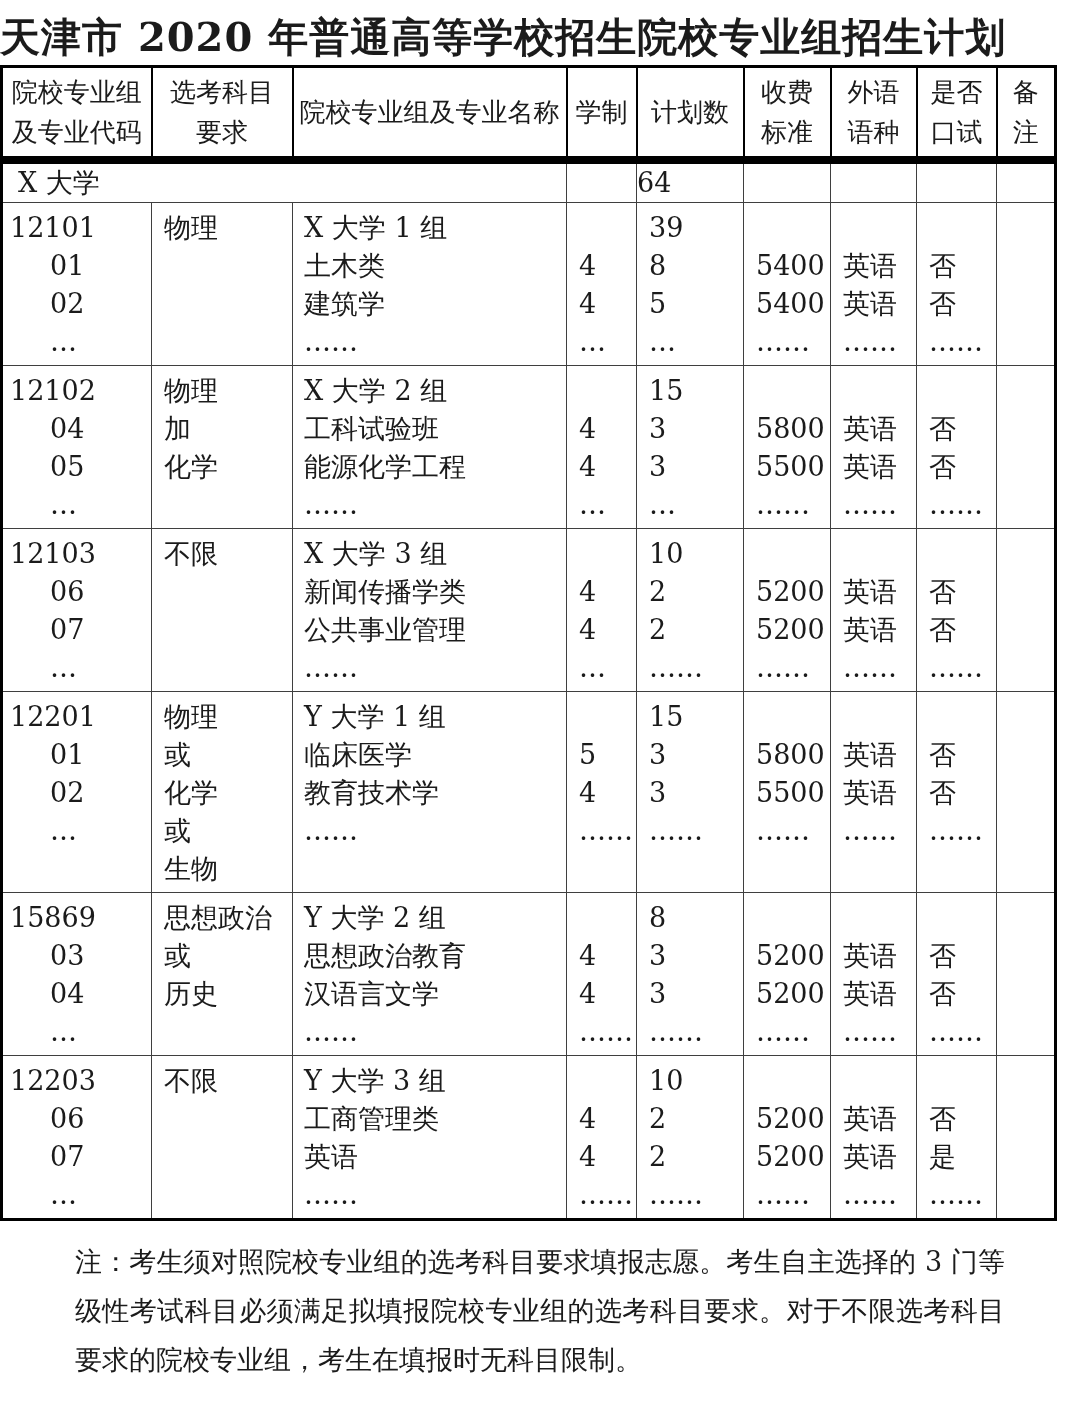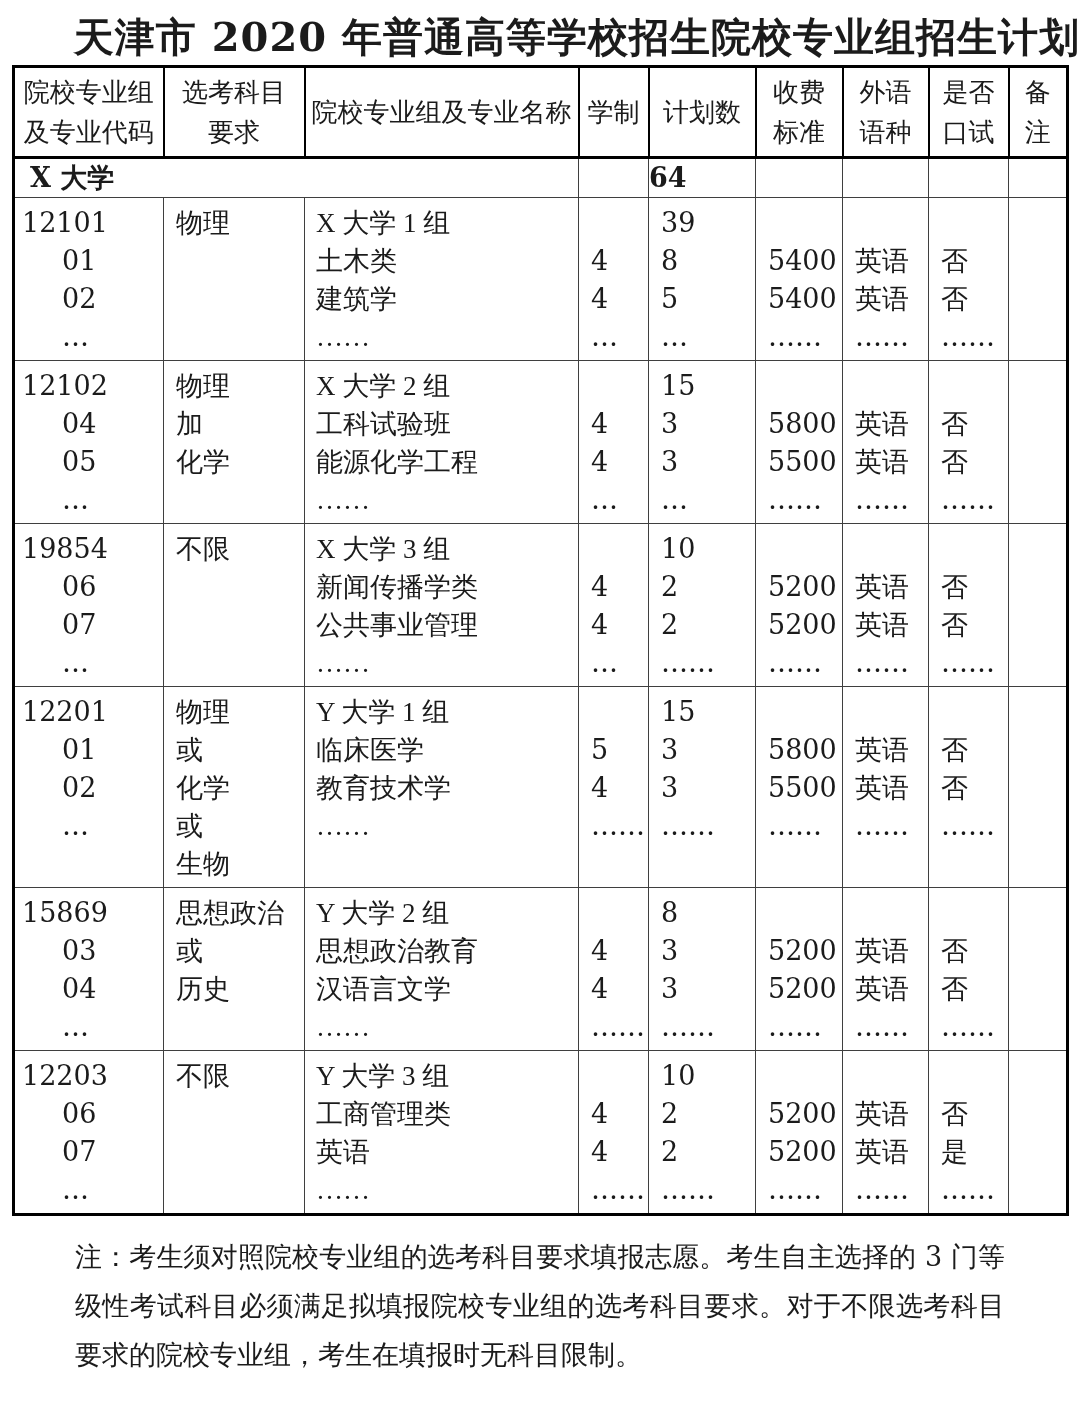--- a/index.html
+++ b/index.html
@@ -4,55 +4,55 @@
 <style>
   html,body { margin:0; padding:0; background:#ffffff; }
   body {
     width:1080px;
     font-family:"DejaVu Serif","Liberation Serif",serif;
     color:#1b1b1b;
   }
   .page { width:1080px; min-height:1418px; box-sizing:border-box; padding-top:6px; }
 
   .title {
-    font-size:40px; font-weight:bold; text-align:right;
+    font-size:40px; font-weight:bold; text-align:left;
     margin:4px 0 0 0; letter-spacing:1px;
   }
   .subtitle {
     font-size:31px; font-weight:bold; text-align:center;
     margin:8px 0 12px 0;
   }
 
   table.plan {
     border-collapse:collapse; table-layout:fixed;
-    width:1054px; margin-left:12px;
+    width:1054px; 
     border:3px solid #000;
   }
   th {
     border:2px solid #000; border-bottom:3px solid #000;
     font-size:26px; font-weight:normal;
     height:88px; padding:0; vertical-align:middle; text-align:center;
     background:#fff;
   }
   .h-ln { line-height:40px; text-align:center; white-space:nowrap; }
   td {
     border:1px solid #3f3f3f; padding:0; vertical-align:top;
     font-size:27px; background:#fff;
   }
-  tr.uni-row td { border-top:2px solid #000000; height:38px; line-height:38px;font-weight:bold; }
+  tr.uni-row td { border-top:8px solid #000000; height:38px; line-height:38px; }
   .uni-name { padding-left:15px; white-space:nowrap; }
   tr.uni-row td.c-plans { }
   tr.group-row td { padding:6px 0 4px 0; }
   .ln {
     height:38px; line-height:38px; padding-left:12px;
     white-space:nowrap; overflow:hidden;
   }
   .c-code .ln { padding-left:7px; }
   .c-code .ln.sub { padding-left:47px; }
-  .c-name .ln { padding-left:11px;font-family:Liberation Serif, serif; }
+  .c-name .ln { padding-left:11px; }
 
   .note {
     width:930px; margin:16px 0 0 75px;
     font-size:27px; line-height:1.82; text-align:justify;
   }
 </style>
 </head>
 <body>
 
 <div class="page">
@@ -225,21 +225,21 @@
           </td>
           <td class="c-remark">
             <div class="ln"></div>
             <div class="ln"></div>
             <div class="ln"></div>
             <div class="ln"></div>
           </td>
         </tr>
         <tr class="group-row">
           <td class="c-code">
-            <div class="ln">19854</div>
+            <div class="ln">12103</div>
             <div class="ln sub">06</div>
             <div class="ln sub">07</div>
             <div class="ln sub">…</div>
           </td>
           <td class="c-subj">
             <div class="ln">不限</div>
             <div class="ln"></div>
             <div class="ln"></div>
             <div class="ln"></div>
           </td>

